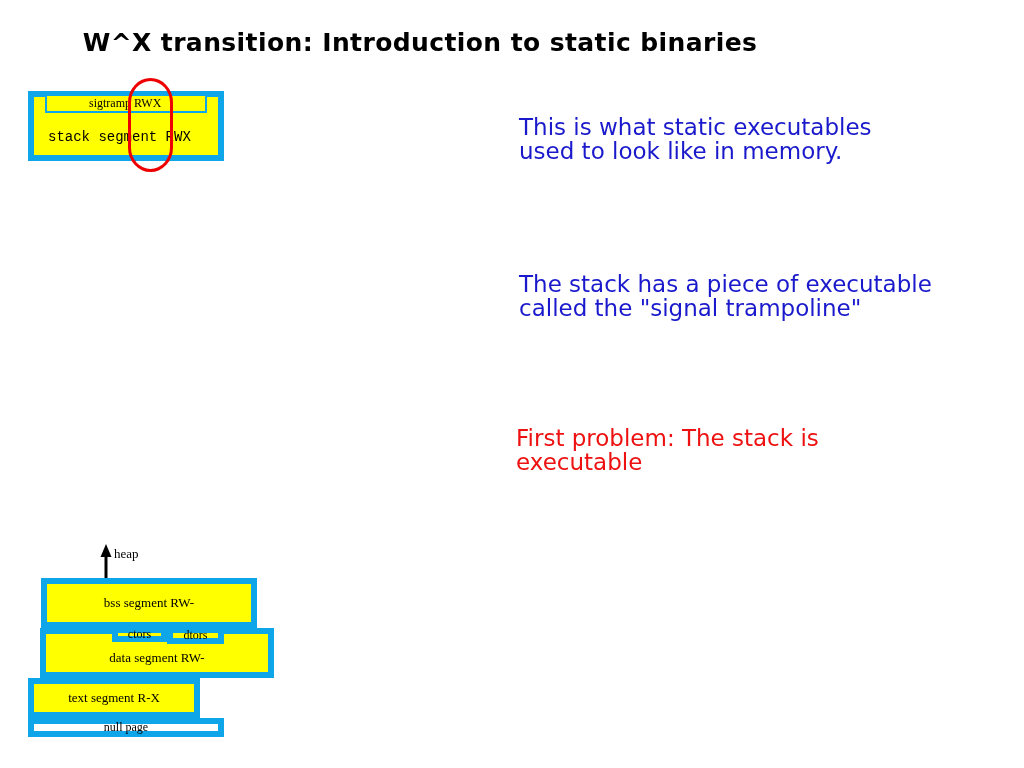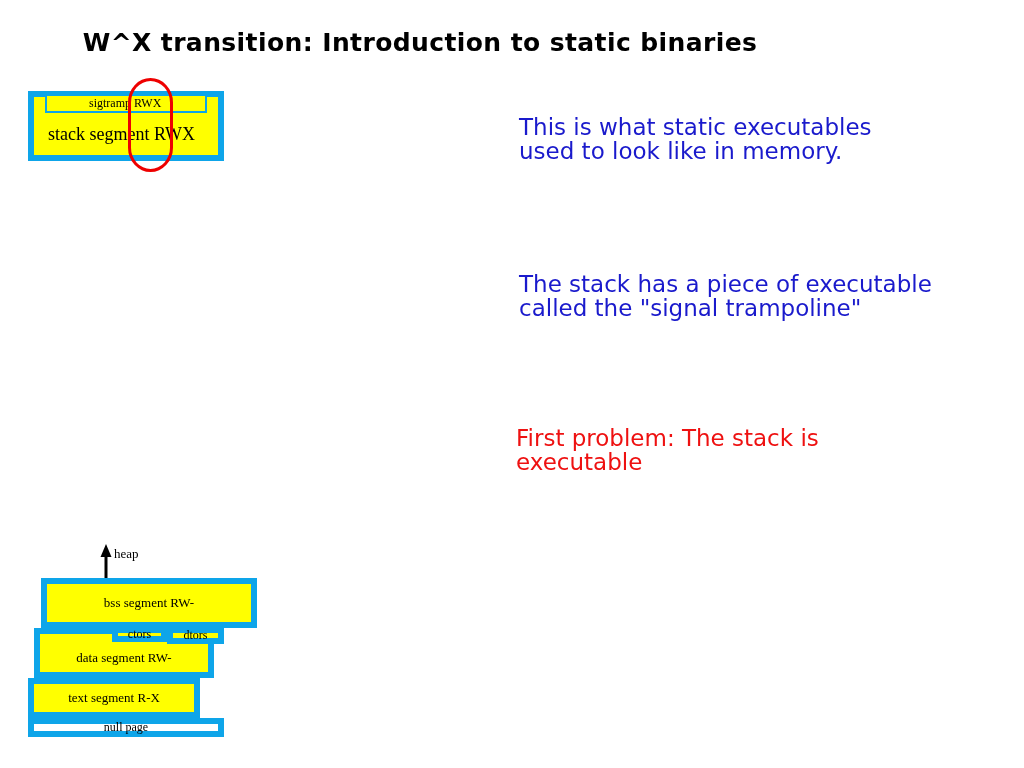--- a/index.html
+++ b/index.html
@@ -68,22 +68,22 @@
     top: 0;
     width: 196px;
     height: 70px;
     align-items: flex-end;
     justify-content: flex-start;
   }
   #stack-segment-label {
     position: absolute;
     left: 14px;
     bottom: 10px;
-    font-family: Liberation Serif, serif;
-    font-size: 18px;
+    font-family: Liberation Mono, monospace;
+    font-size: 14px;
     white-space: nowrap;
   }
   #sigtramp-box {
     left: 17px;
     top: 3px;
     width: 162px;
     height: 19px;
     border-width: 2px;
     justify-content: flex-start;
     padding-left: 42px;
@@ -129,21 +129,21 @@
   #heap-label {
     position: absolute;
     left: 16px;
     top: 3px;
     font-family: "Liberation Serif", "DejaVu Serif", serif;
     font-size: 13px;
     color: #000;
     white-space: nowrap;
   }
   #bss-box      { left: 13px;   top: 38px;  width: 216px; height: 50px; }
-  #data-box     { left: 6px;   top: 88px;  width: 180px; height: 50px;
+  #data-box     { left: 12px;   top: 88px;  width: 234px; height: 50px;
                   align-items: flex-end; padding-bottom: 6px; }
   #ctors-box    { left: 84px; top: 87px; width: 55px;  height: 15px; font-size: 12px; }
   #dtors-box    { left: 139px; top: 87px; width: 57px; height: 17px; font-size: 12px; }
   #text-box     { left: 0;   top: 138px; width: 172px; height: 40px; }
   #nullpage-box { left: 0;   top: 178px; width: 196px; height: 19px; font-size: 12px; align-items: center; }
 
   
   .note {
     position: absolute;
     font-family: "DejaVu Sans", sans-serif;

